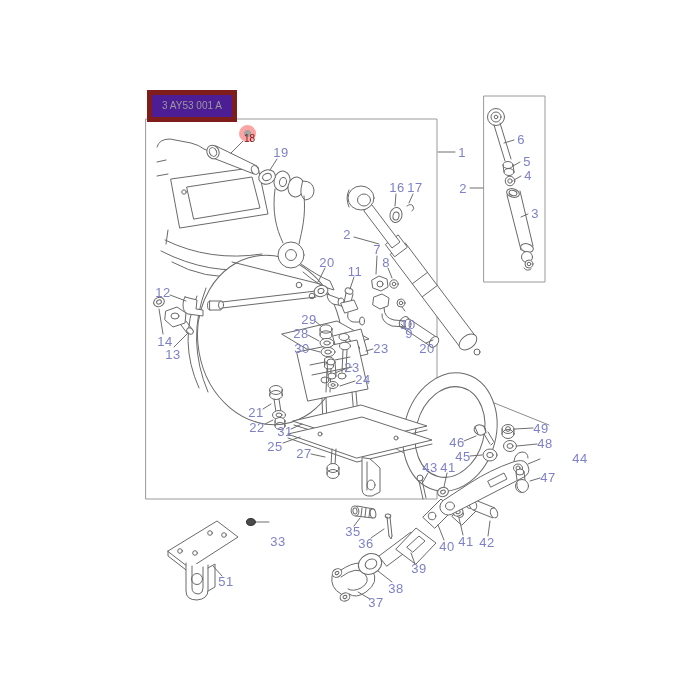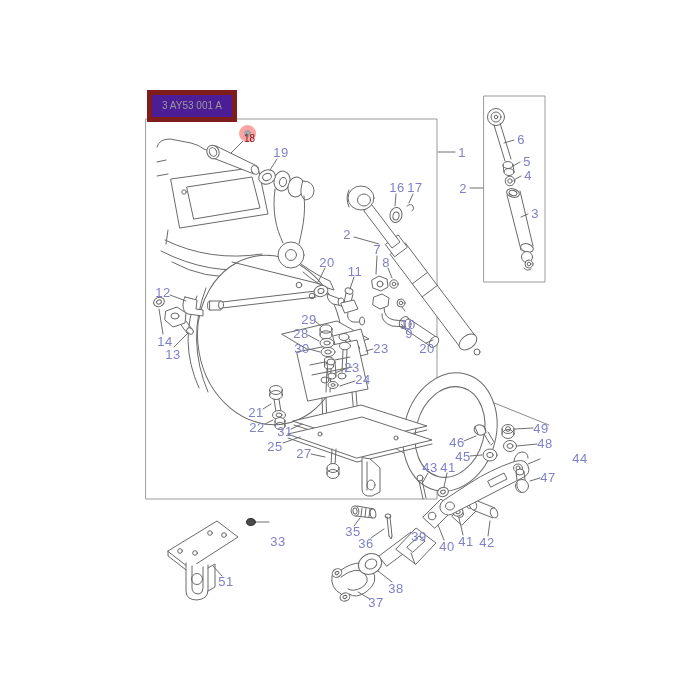--- a/index.html
+++ b/index.html
@@ -427,21 +427,21 @@
   <div class="pl" style="left:257px;top:427px">22</div>
   <div class="pl" style="left:285px;top:431px">31</div>
   <div class="pl" style="left:275px;top:446px">25</div>
   <div class="pl" style="left:304px;top:453px">27</div>
   <div class="pl" style="left:278px;top:541px">33</div>
   <div class="pl" style="left:226px;top:581px">51</div>
   <div class="pl" style="left:353px;top:531px">35</div>
   <div class="pl" style="left:366px;top:543px">36</div>
   <div class="pl" style="left:376px;top:602px">37</div>
   <div class="pl" style="left:396px;top:588px">38</div>
-  <div class="pl" style="left:419px;top:536px">39</div>
+  <div class="pl" style="left:419px;top:568px">39</div>
   <div class="pl" style="left:447px;top:546px">40</div>
   <div class="pl" style="left:466px;top:541px">41</div>
   <div class="pl" style="left:487px;top:542px">42</div>
   <div class="pl" style="left:430px;top:467px">43</div>
   <div class="pl" style="left:448px;top:467px">41</div>
   <div class="pl" style="left:457px;top:442px">46</div>
   <div class="pl" style="left:463px;top:456px">45</div>
   <div class="pl" style="left:541px;top:428px">49</div>
   <div class="pl" style="left:545px;top:443px">48</div>
   <div class="pl" style="left:580px;top:458px">44</div>

